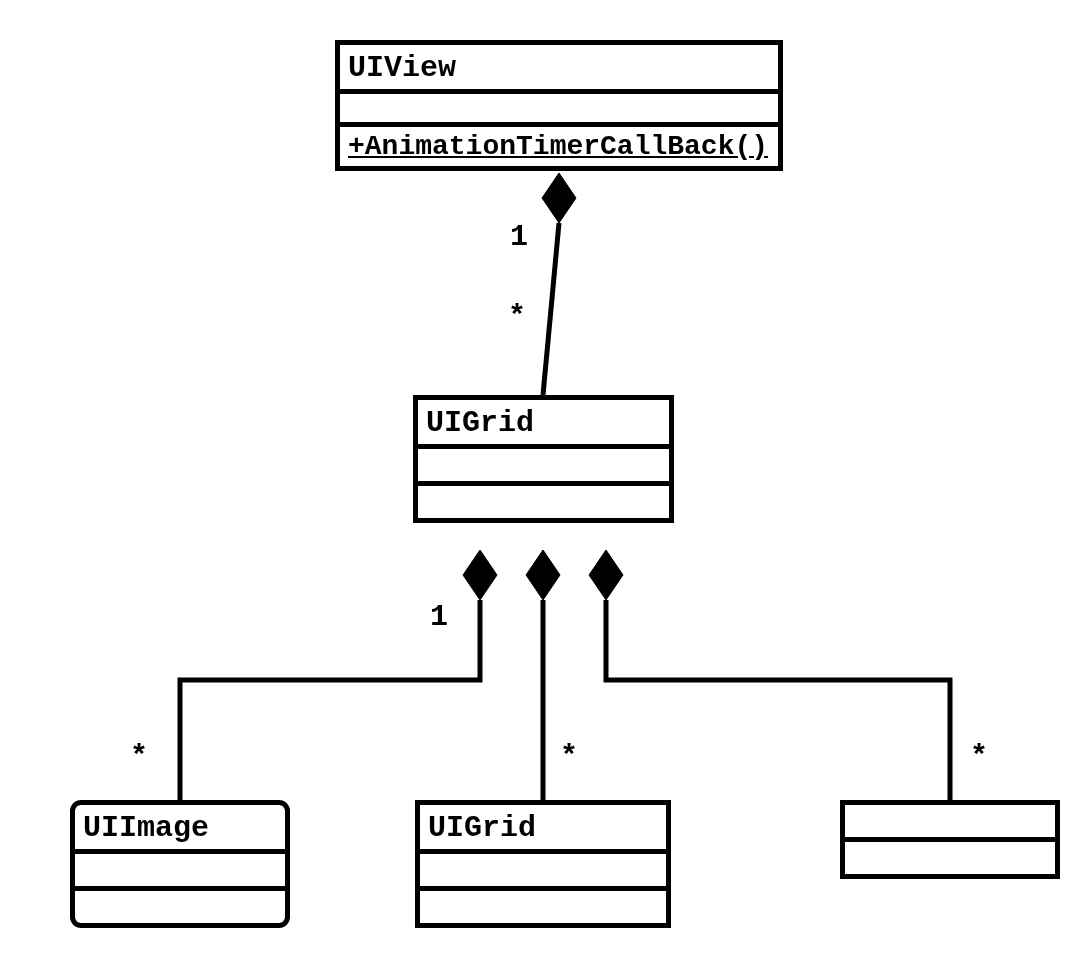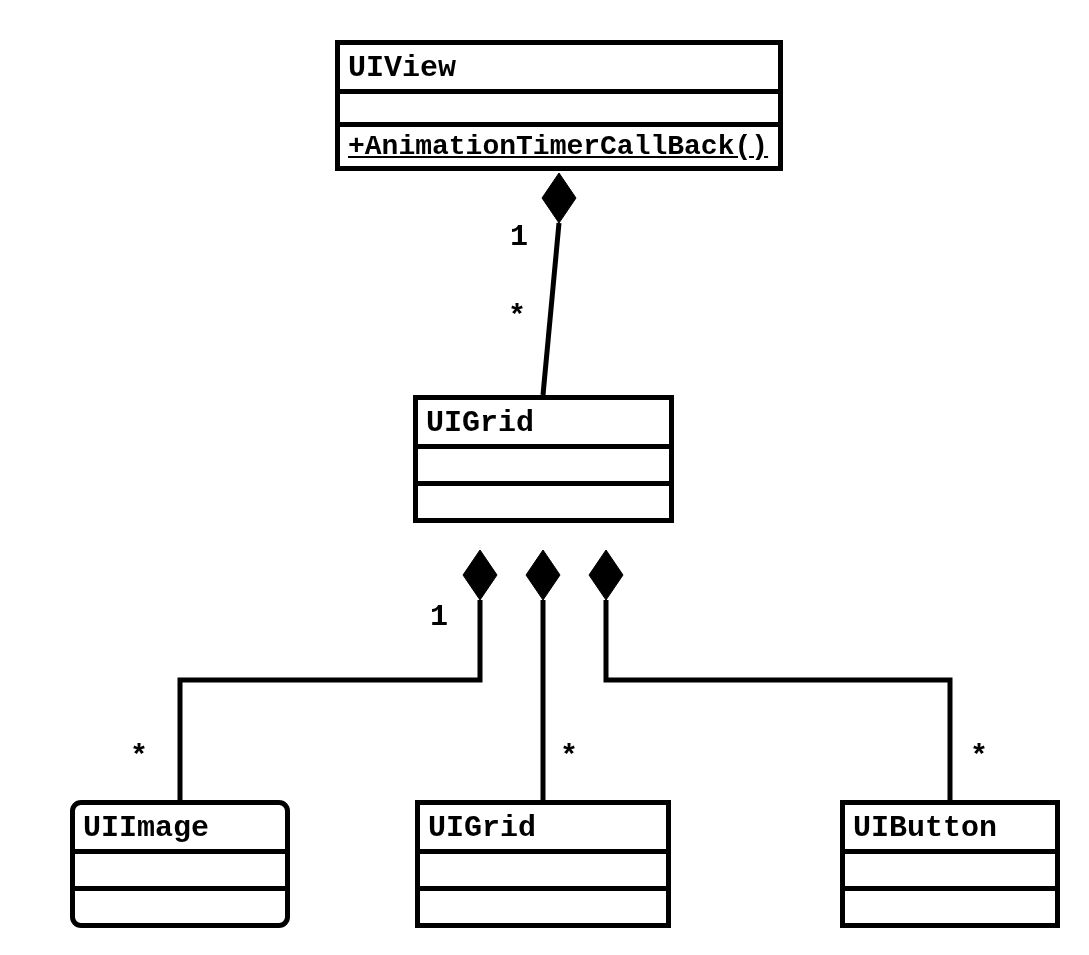--- a/index.html
+++ b/index.html
@@ -100,21 +100,20 @@
     <div class="class-ops-empty"></div>
   </div>
 
   <div class="class-box small" style="left:415px; top:800px; width:256px;font-family:Liberation Mono, monospace;">
     <div class="class-title">UIGrid</div>
     <div class="class-attrs-empty"></div>
     <div class="class-ops-empty"></div>
   </div>
 
   <div class="class-box small" style="left:840px; top:800px; width:220px;">
-    <div class="class-title">UIButton</div>
     <div class="class-attrs-empty"></div>
     <div class="class-ops-empty"></div>
   </div>
 
   <div class="mult" style="left:510px; top:220px;">1</div>
   <div class="mult" style="left:508px; top:300px;">*</div>
 
   <div class="mult" style="left:430px; top:600px;">1</div>
 
   <div class="mult" style="left:130px; top:740px;">*</div>

